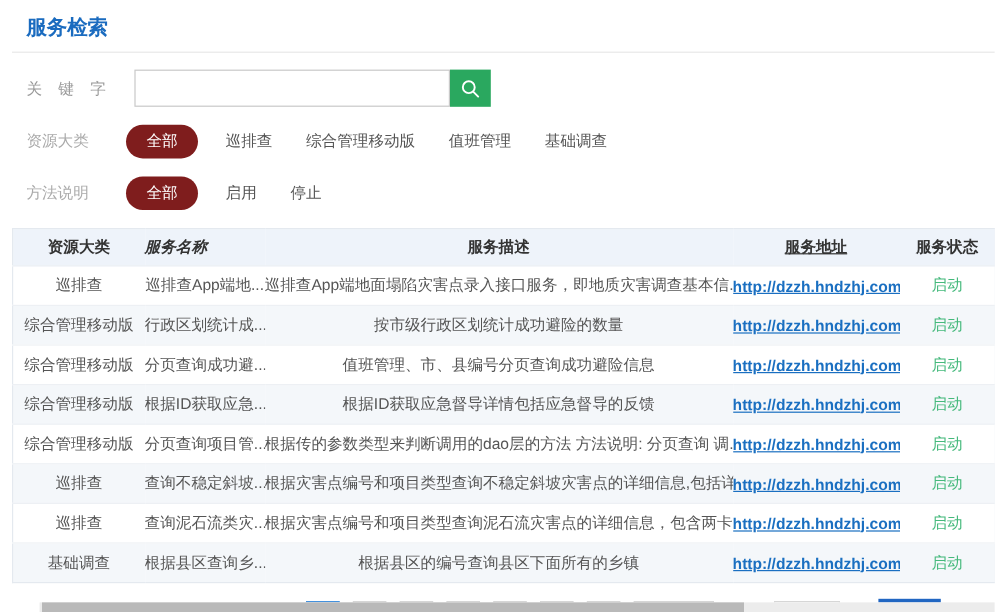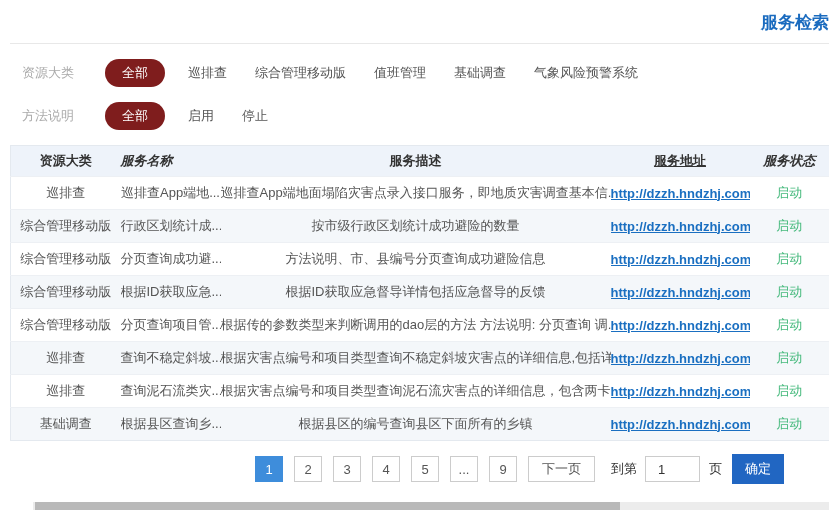--- a/index.html
+++ b/index.html
@@ -1,20 +1,20 @@
 <!DOCTYPE html>
 <html><head>
 <meta charset="utf-8">
 <style>
   * { margin:0; padding:0; box-sizing:border-box; }
   html,body { width:829px; height:510px; background:#fff; overflow:hidden;
     font-family:"Liberation Sans","DejaVu Sans",sans-serif; }
   .page { position:relative; width:829px; height:510px; background:#fff; }
 
-  .title-bar { padding:11px 0 0 22px;text-align:right; }
+  .title-bar { padding:11px 0 0 22px; }
   .title { color:#1a6bbf; font-size:17px; font-weight:bold; }
   .divider { margin:9px 0 0 10px; border-top:1px solid #e8e8e8; }
 
   .search-row { display:flex; align-items:center; margin:14px 0 0 22px; }
   .search-label { color:#999; font-size:13px; letter-spacing:5px; width:90px; }
   .search-input { width:263px; height:31px; border:1px solid #c9c9c9; outline:none;
     padding:0 8px; font-size:13px; color:#333; }
   .search-btn { width:34px; height:31px; background:#2aa85f; border:none; cursor:pointer;
     display:flex; align-items:center; justify-content:center; }
 
@@ -25,21 +25,21 @@
   .filter-opt { color:#555; margin-right:28px; cursor:pointer; white-space:nowrap; }
 
   table.services { margin:15px 0 0 10px; width:819px; border-collapse:collapse;
     font-size:13px; color:#555; border:1px solid #e4e9ef; table-layout:fixed; }
   .services th { background:#eef3fa; height:31px; font-weight:bold; color:#333;
     text-align:center; font-size:13px; }
   .services td { height:33px; text-align:center; white-space:nowrap; overflow:hidden; }
   .services tbody tr { border-top:1px solid #edf0f4; }
   .services tbody tr:nth-child(even) { background:#f4f7fa; }
   .col1 { width:110px; } .col2 { width:100px;font-style:italic; } .col3 { width:390px; }
-  .col4 { width:139px;text-decoration:underline; } .col5 { width:80px;font-style:italic; }
+  .col4 { width:139px;text-decoration:underline; } .col5 { width:80px; }
   .cell-name, th.col2 { text-align:left; }
   .svc-link { color:#1a6fc1; font-weight:bold; text-decoration:underline; cursor:pointer; }
   .status { color:#45b97c; }
 
   .pagination { display:flex; align-items:center; margin:13px 0 0 255px;
     font-size:13px; color:#555; }
   .page-btn { min-width:28px; height:26px; border:1px solid #ccc; background:#fff;
     display:flex; align-items:center; justify-content:center; margin-right:11px;
     cursor:pointer; color:#555; font-size:13px; }
   .page-btn.active { background:#3e8ddb; border-color:#3e8ddb; color:#fff; }
@@ -61,29 +61,40 @@
 </head>
 <body>
 
 <div class="page">
 
   <div class="title-bar">
     <span class="title">服务检索</span>
   </div>
   <div class="divider"></div>
 
+  <div class="search-row">
+    <span class="search-label">关 键 字</span>
+    <input class="search-input" type="text" value="" style="">
+    <button class="search-btn">
+      <span style="display:flex;">
+        <svg width="18" height="18" viewBox="0 0 20 20">
+          <circle cx="8.5" cy="8.5" r="5.5" fill="none" stroke="#fff" stroke-width="1.8"></circle>
+          <line x1="12.8" y1="12.8" x2="17.2" y2="17.2" stroke="#fff" stroke-width="1.8" stroke-linecap="round"></line>
+        </svg>
+      </span>
+    </button>
+  </div>
 
   <div class="filter-row">
     <span class="filter-label">资源大类</span>
     <span class="pill">全部</span>
     <span class="filter-opt">巡排查</span>
     <span class="filter-opt">综合管理移动版</span>
     <span class="filter-opt">值班管理</span>
     <span class="filter-opt">基础调查</span>
-    <span class="filter-opt">气象风险预警系统</span>
   </div>
 
   <div class="filter-row">
     <span class="filter-label">方法说明</span>
     <span class="pill">全部</span>
     <span class="filter-opt">启用</span>
     <span class="filter-opt">停止</span>
   </div>
 
   <table class="services">
@@ -107,21 +118,21 @@
       <tr>
         <td>综合管理移动版</td>
         <td class="cell-name">行政区划统计成...</td>
         <td>按市级行政区划统计成功避险的数量</td>
         <td><a class="svc-link">http://dzzh.hndzhj.com...</a></td>
         <td><span class="status">启动</span></td>
       </tr>
       <tr>
         <td>综合管理移动版</td>
         <td class="cell-name">分页查询成功避...</td>
-        <td>方法说明、市、县编号分页查询成功避险信息</td>
+        <td>值班管理、市、县编号分页查询成功避险信息</td>
         <td><a class="svc-link">http://dzzh.hndzhj.com...</a></td>
         <td><span class="status">启动</span></td>
       </tr>
       <tr>
         <td>综合管理移动版</td>
         <td class="cell-name">根据ID获取应急...</td>
         <td>根据ID获取应急督导详情包括应急督导的反馈</td>
         <td><a class="svc-link">http://dzzh.hndzhj.com...</a></td>
         <td><span class="status">启动</span></td>
       </tr>

